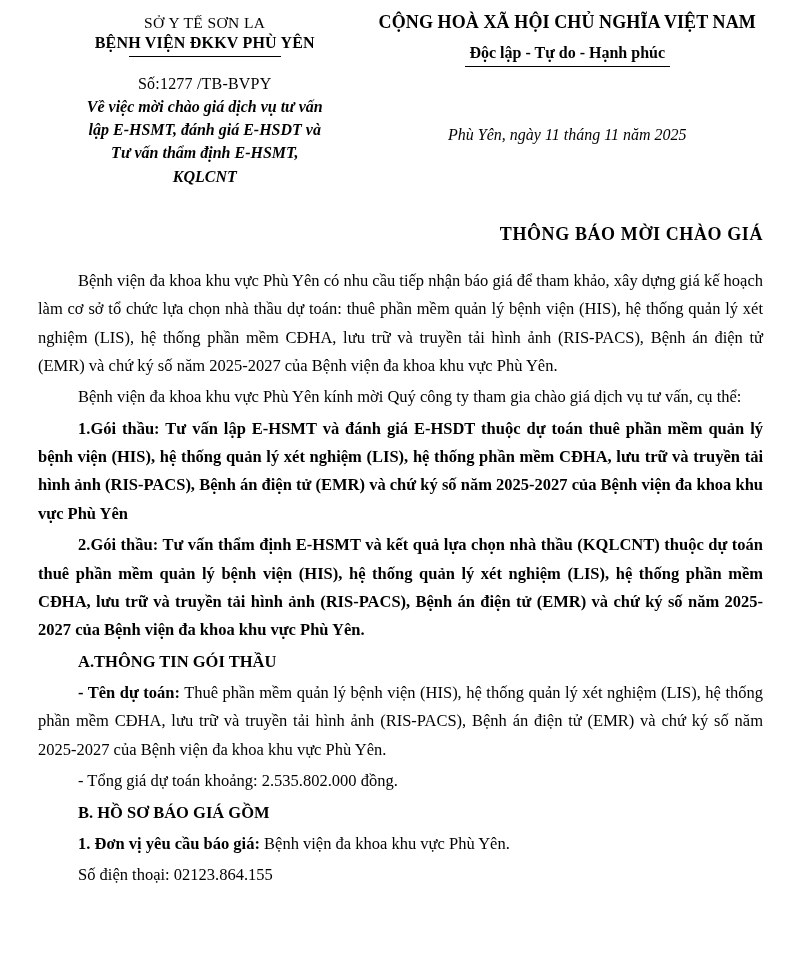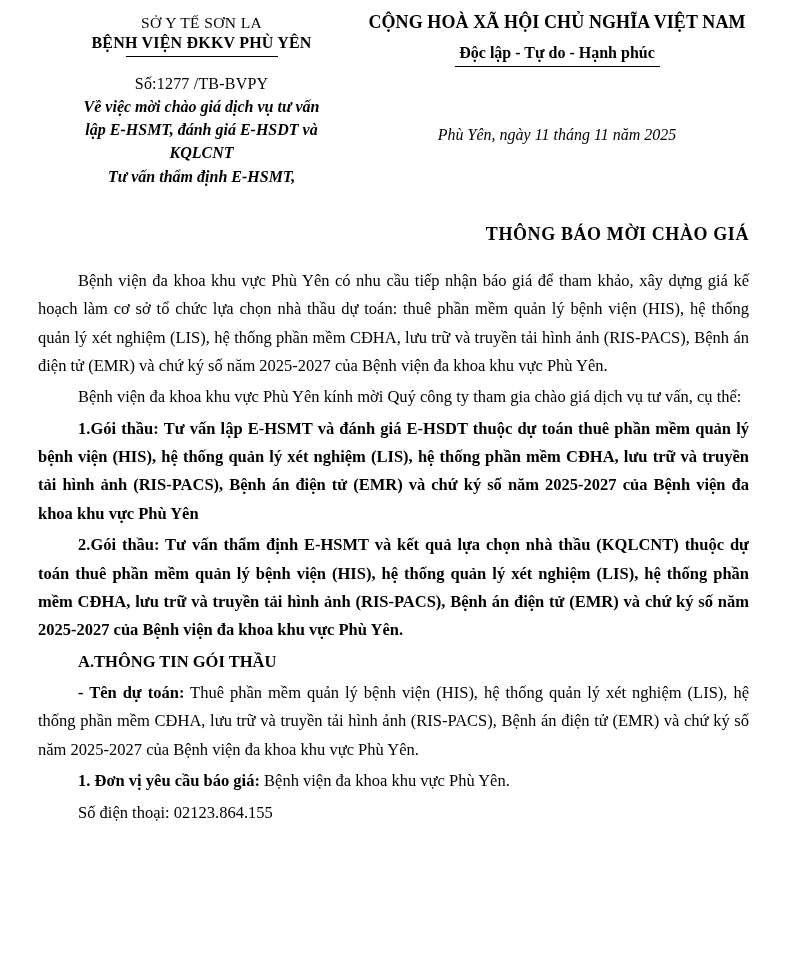--- a/index.html
+++ b/index.html
@@ -11,21 +11,21 @@
     width: 787px;
     height: 963px;
     font-family: "Liberation Serif", serif;
     color: #000000;
     overflow: hidden;
   }
   .page {
     position: relative;
     width: 787px;
     height: 963px;
-    padding: 10px 38px 0 38px;
+    padding: 10px 24px 0 38px;
     box-sizing: border-box;
   }
   
   .header {
     display: flex;
     flex-direction: row;
     align-items: flex-start;
     width: 100%;
   }
   .header-left {
@@ -152,22 +152,22 @@
       <div class="rule rule-right"></div>
     </div>
   </div>
 
   <div class="subheader">
     <div class="subheader-left">
       <div class="so-line">Số:1277 /TB-BVPY</div>
       <div class="subject">
         <div>Về việc mời chào giá dịch vụ tư vấn</div>
         <div>lập E-HSMT, đánh giá E-HSDT và</div>
+        <div>Tư vấn thẩm định E-HSMT,</div>
         <div>KQLCNT</div>
-        <div>Tư vấn thẩm định E-HSMT,</div>
       </div>
     </div>
     <div class="subheader-right">
       <div class="place-date">Phù Yên, ngày 11 tháng 11 năm 2025</div>
     </div>
   </div>
 
   <div class="doc-title">THÔNG BÁO MỜI CHÀO GIÁ</div>
 
   <div class="body">
@@ -186,21 +186,23 @@
       <span>Tư vấn thẩm định E-HSMT và kết quả lựa chọn nhà thầu (KQLCNT) thuộc dự toán thuê phần mềm quản lý bệnh viện (HIS), hệ thống quản lý xét nghiệm (LIS), hệ thống phần mềm CĐHA, lưu trữ và truyền tải hình ảnh (RIS-PACS), Bệnh án điện tử (EMR) và chứ ký số năm 2025-2027 của Bệnh viện đa khoa khu vực Phù Yên.</span>
     </p>
 
     <p class="section-head">A.THÔNG TIN GÓI THẦU</p>
 
     <p class="sub-line">
       <span class="bold">- Tên dự toán:</span>
       <span>Thuê phần mềm quản lý bệnh viện (HIS), hệ thống quản lý xét nghiệm (LIS), hệ thống phần mềm CĐHA, lưu trữ và truyền tải hình ảnh (RIS-PACS), Bệnh án điện tử (EMR) và chứ ký số năm 2025-2027 của Bệnh viện đa khoa khu vực Phù Yên.</span>
     </p>
 
-
+    <p class="sub-line">- Tổng giá dự toán khoảng: 2.535.802.000 đồng.</p>
+
+    <p class="section-head">B. HỒ SƠ BÁO GIÁ GỒM</p>
 
     <p class="sub-line">
       <span class="bold">1. Đơn vị yêu cầu báo giá:</span>
       <span>Bệnh viện đa khoa khu vực Phù Yên.</span>
     </p>
 
 
     <p class="sub-line">Số điện thoại: 02123.864.155</p>
 
   </div>

